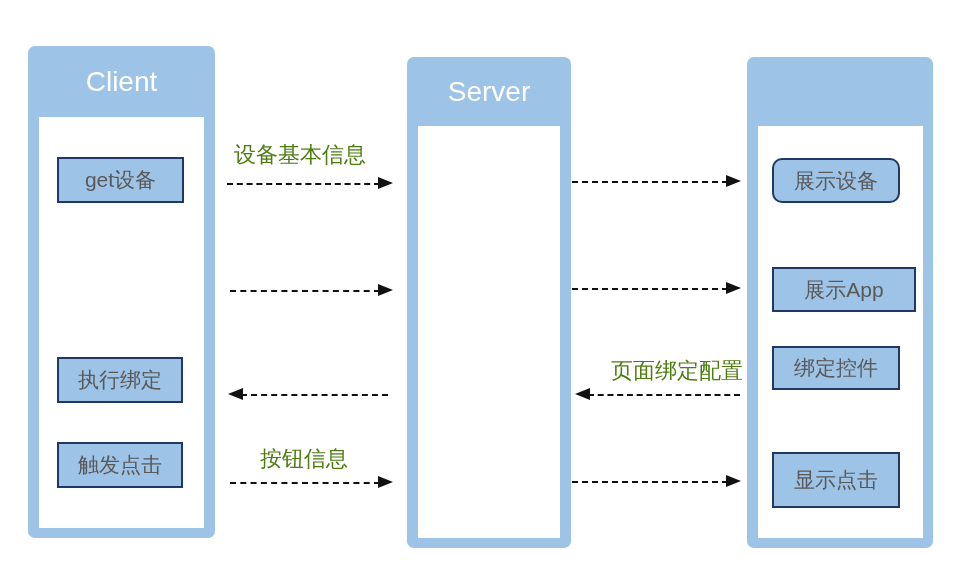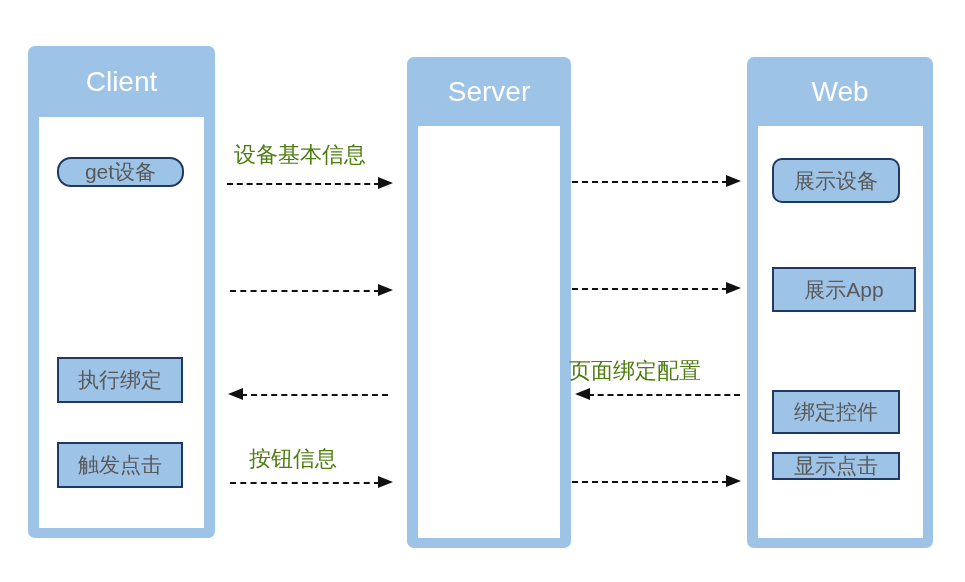--- a/index.html
+++ b/index.html
@@ -83,68 +83,67 @@
 </style>
 </head>
 <body>
 
 <div id="canvas">
 
   <div class="col" id="col-client">
     <div class="col-header">Client</div>
     <div class="col-body"></div>
   </div>
-  <div class="node" style="left:57px;top:157px;width:127px;height:30px;border-radius:14px;">get设备</div>
+  <div class="node" style="left:57px;top:157px;width:127px;height:46px;">get设备</div>
   <div class="node" style="left:57px;top:442px;width:126px;height:46px;">触发点击</div>
   <div class="node" style="left:57px;top:357px;width:126px;height:46px;">执行绑定</div>
 
   <div class="col" id="col-server">
     <div class="col-header">Server</div>
     <div class="col-body"></div>
   </div>
 
   <div class="col" id="col-web">
-    <div class="col-header">Web</div>
     <div class="col-body"></div>
   </div>
   <div class="node" style="left:772px;top:158px;width:128px;height:45px;border-radius:10px;">展示设备</div>
   <div class="node" style="left:772px;top:267px;width:144px;height:45px;">展示App</div>
-  <div class="node serif" style="left:772px;top:390px;width:128px;height:44px;">绑定控件</div>
-  <div class="node serif" style="left:772px;top:452px;width:128px;height:28px;font-family:Liberation Mono, monospace;">显示点击</div>
+  <div class="node serif" style="left:772px;top:346px;width:128px;height:44px;">绑定控件</div>
+  <div class="node serif" style="left:772px;top:452px;width:128px;height:56px;font-family:Liberation Mono, monospace;">显示点击</div>
 
   <div class="msg-label" style="left:210px;top:140px;width:180px;">设备基本信息</div>
   <div class="arrow right" style="left:227px;top:184px;width:166px;">
     <span class="line"></span>
     <span class="head"></span>
   </div>
   <div class="arrow right" style="left:572px;top:182px;width:169px;">
     <span class="line"></span>
     <span class="head"></span>
   </div>
 
   <div class="arrow right" style="left:230px;top:291px;width:163px;">
     <span class="line"></span>
     <span class="head"></span>
   </div>
   <div class="arrow right" style="left:572px;top:289px;width:169px;">
     <span class="line"></span>
     <span class="head"></span>
   </div>
 
-  <div class="msg-label" style="left:545px;top:356px;width:180px;">页面绑定配置</div>
+  <div class="msg-label" style="left:587px;top:356px;width:180px;">页面绑定配置</div>
   <div class="arrow left" style="left:228px;top:395px;width:160px;">
     <span class="line"></span>
     <span class="head"></span>
   </div>
   <div class="arrow left" style="left:575px;top:395px;width:165px;">
     <span class="line"></span>
     <span class="head"></span>
   </div>
 
-  <div class="msg-label" style="left:203px;top:444px;width:180px;font-family:Liberation Serif, serif;">按钮信息</div>
+  <div class="msg-label" style="left:214px;top:444px;width:180px;font-family:Liberation Serif, serif;">按钮信息</div>
   <div class="arrow right" style="left:230px;top:483px;width:163px;">
     <span class="line"></span>
     <span class="head"></span>
   </div>
   <div class="arrow right" style="left:572px;top:482px;width:169px;">
     <span class="line"></span>
     <span class="head"></span>
   </div>
 
 </div>

